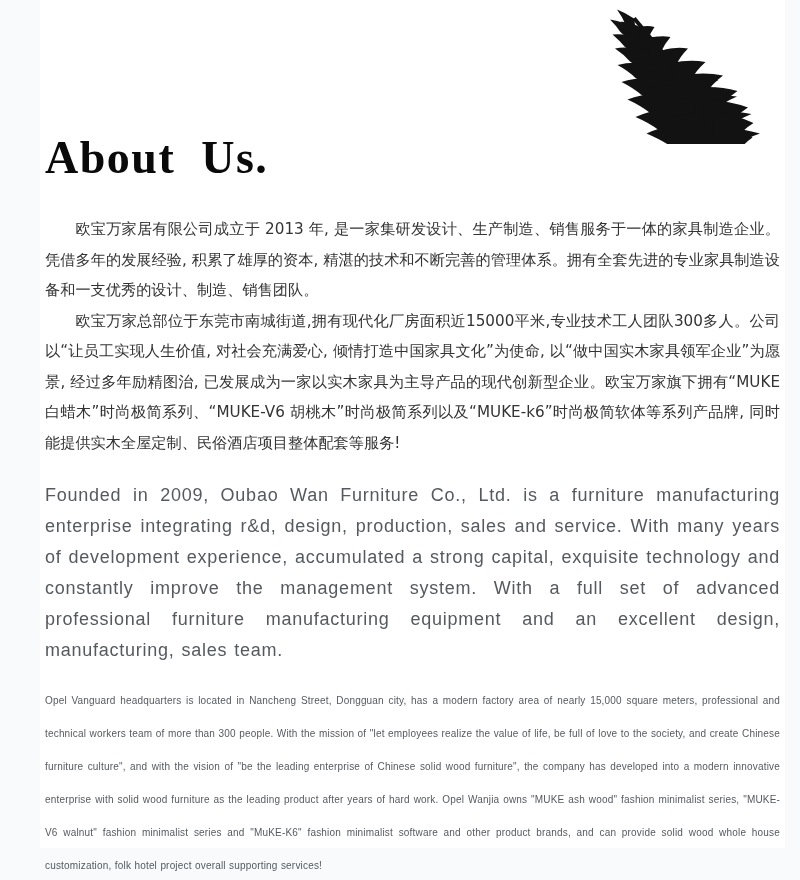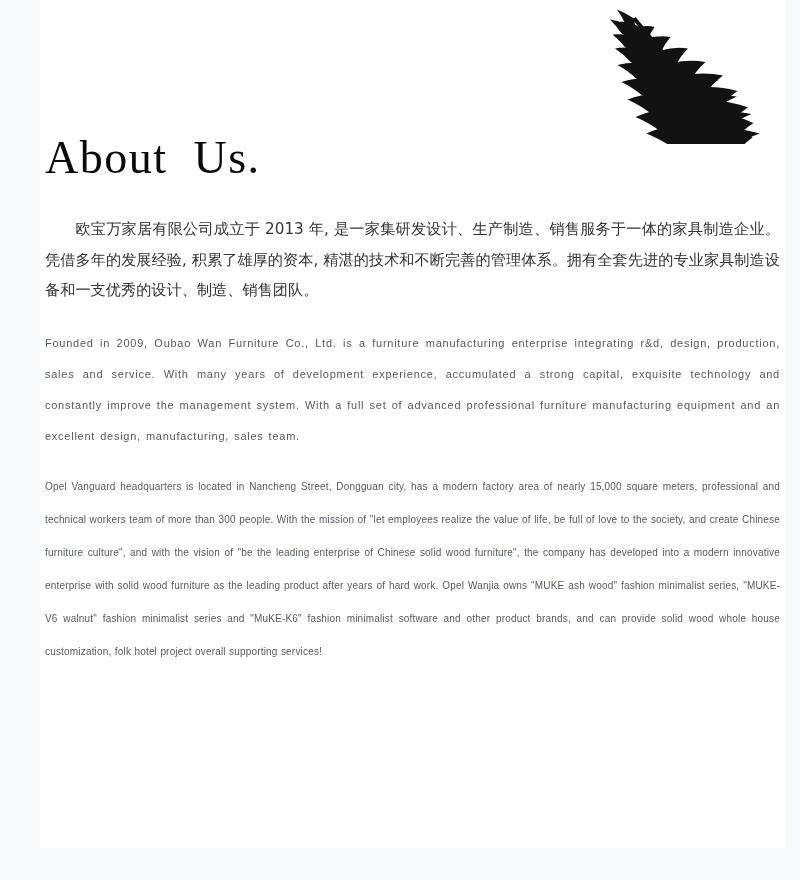--- a/index.html
+++ b/index.html
@@ -35,21 +35,21 @@
     pointer-events: none;
   }
   .fern-wrap svg { display: block; width: 100%; height: 100%; }
 
   
   .page-title {
     position: absolute;
     left: 5px;
     top: 133px;
     font-family: "Liberation Serif", "DejaVu Serif", serif;
-    font-weight: normal;
+    font-weight: bold;
     font-size: 46px;
     line-height: 50px;
     letter-spacing: 1.5px;
     color: #0a0a0a;
     white-space: pre;
     margin: 0;
     text-align: right;
   }
 
   
@@ -73,21 +73,21 @@
     text-justify: inter-character;
     text-indent: 2em;
     margin: 0;
   }
   .cn-para + .cn-para { margin-top: 0; }
 
   .en-block { margin-top: 22px; }
 
   .en-para {
     font-family: "Liberation Sans", "DejaVu Sans", sans-serif;
-    font-size: 11px;
+    font-size: 18px;
     line-height: 31px;
     letter-spacing: 0.75px;
     word-spacing: 1.2px;
     color: #555a5f;
     text-align: justify;
     margin: 0;
   }
   .en-para.tight {
     letter-spacing: 0.18px;
     word-spacing: 0.4px;
@@ -132,20 +132,21 @@
       </g>
     </svg>
   </div>
 
   <h1 class="page-title">About  Us.</h1>
 
   <div class="content">
 
     <div class="cn-block">
       <p class="cn-para">欧宝万家居有限公司成立于 2013 年, 是一家集研发设计、生产制造、销售服务于一体的家具制造企业。凭借多年的发展经验, 积累了雄厚的资本, 精湛的技术和不断完善的管理体系。拥有全套先进的专业家具制造设备和一支优秀的设计、制造、销售团队。</p>
+      <p class="cn-para">欧宝万家总部位于东莞市南城街道,拥有现代化厂房面积近15000平米,专业技术工人团队300多人。公司以“让员工实现人生价值, 对社会充满爱心, 倾情打造中国家具文化”为使命, 以“做中国实木家具领军企业”为愿景, 经过多年励精图治, 已发展成为一家以实木家具为主导产品的现代创新型企业。欧宝万家旗下拥有“MUKE 白蜡木”时尚极简系列、“MUKE-V6 胡桃木”时尚极简系列以及“MUKE-k6”时尚极简软体等系列产品牌, 同时能提供实木全屋定制、民俗酒店项目整体配套等服务!</p>
     </div>
 
     <div class="en-block">
       <p class="en-para">Founded in 2009, Oubao Wan Furniture Co., Ltd. is a furniture manufacturing enterprise integrating r&amp;d, design, production, sales and service. With many years of development experience, accumulated a strong capital, exquisite technology and constantly improve the management system. With a full set of advanced professional furniture manufacturing equipment and an excellent design, manufacturing, sales team.</p>
     </div>
 
     <div class="en-block">
       <p class="en-para tight">Opel Vanguard headquarters is located in Nancheng Street, Dongguan city, has a modern factory area of nearly 15,000 square meters, professional and technical workers team of more than 300 people. With the mission of "let employees realize the value of life, be full of love to the society, and create Chinese furniture culture", and with the vision of "be the leading enterprise of Chinese solid wood furniture", the company has developed into a modern innovative enterprise with solid wood furniture as the leading product after years of hard work. Opel Wanjia owns "MUKE ash wood" fashion minimalist series, "MUKE-V6 walnut" fashion minimalist series and "MuKE-K6" fashion minimalist software and other product brands, and can provide solid wood whole house customization, folk hotel project overall supporting services!</p>
     </div>
 

